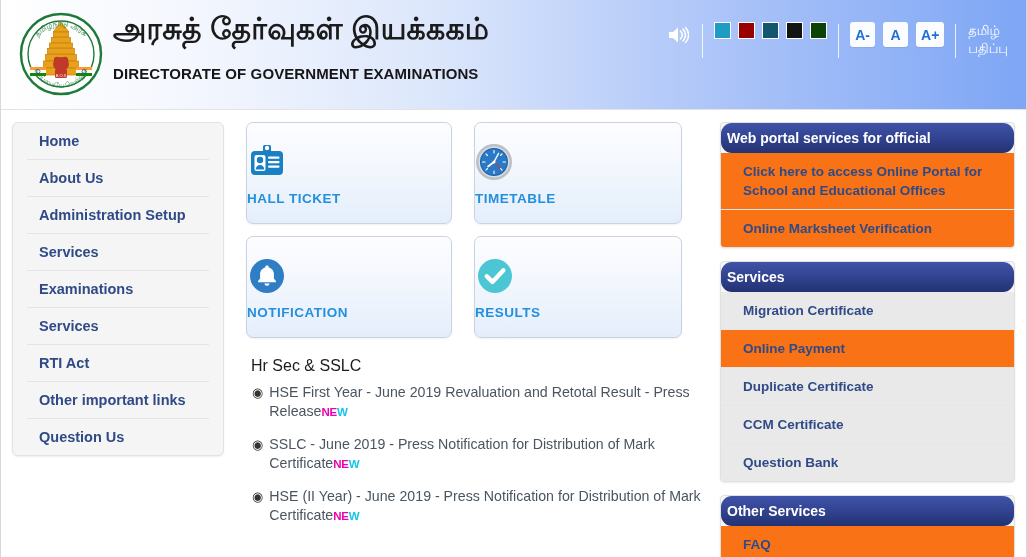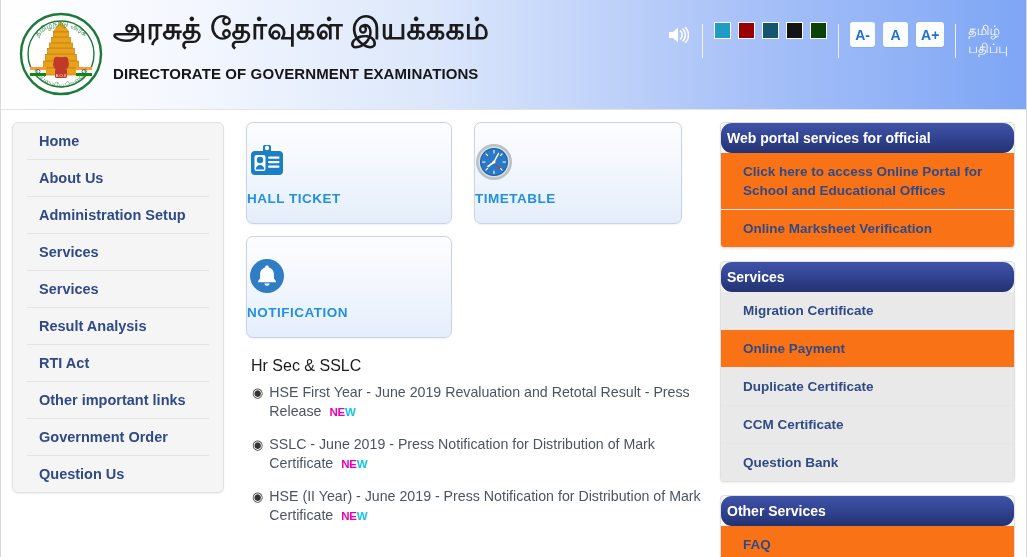--- a/index.html
+++ b/index.html
@@ -125,21 +125,21 @@
   }
   .news-bullet {
     color: #333; font-size: 13px; line-height: 18px; flex: 0 0 auto;
     margin-top: 1px;
   }
   .news-text {
     font-size: 14.2px; color: #4b5560; line-height: 19px;
     cursor: pointer;
   }
   .new-badge {
-    font-size: 11.5px; font-weight: 700; margin-left: 8px;
+    font-size: 11.5px; font-weight: 700; margin-left: 0;
     letter-spacing: -.2px; white-space: nowrap;
   }
   .new-badge .m { color: #ef00b2; }
   .new-badge .c { color: #13c6e8; }
 
   
   .rightcol { width: 295px; flex: 0 0 295px; }
   .panel {
     border: 1px solid #e0e0e0;
     border-radius: 4px;
@@ -257,25 +257,24 @@
     </div>
   </div>
 
   <div class="body-area">
 
     <nav class="leftnav">
       <div class="nav-item">Home</div>
       <div class="nav-item">About Us</div>
       <div class="nav-item">Administration Setup</div>
       <div class="nav-item">Services</div>
+      <div class="nav-item">Examinations</div>
       <div class="nav-item">Services</div>
-      <div class="nav-item">Result Analysis</div>
       <div class="nav-item">RTI Act</div>
       <div class="nav-item">Other important links</div>
-      <div class="nav-item">Government Order</div>
       <div class="nav-item">Question Us</div>
     </nav>
 
     <main class="center">
 
       <div class="cards">
 
         <div class="card">
           <div class="card-icon">
             <svg width="40" height="40" viewBox="0 0 40 40" aria-hidden="true">
@@ -323,20 +322,29 @@
           <div class="card-icon">
             <svg width="40" height="40" viewBox="0 0 40 40" aria-hidden="true">
               <circle cx="20" cy="20" r="17" fill="#2f7dc4"></circle>
               <path d="M20 9.2c-.95 0-1.7.72-1.7 1.6v.8c-3 .72-5.2 3.35-5.2 6.5v4.3l-2 2.6v1.2h17.8v-1.2l-2-2.6v-4.3c0-3.15-2.2-5.78-5.2-6.5v-.8c0-.88-.75-1.6-1.7-1.6z" fill="#ffffff"></path>
               <path d="M17.3 27.6a2.75 2.75 0 0 0 5.4 0z" fill="#ffffff"></path>
             </svg>
           </div>
           <div class="card-label">NOTIFICATION</div>
         </div>
 
+        <div class="card">
+          <div class="card-icon">
+            <svg width="40" height="40" viewBox="0 0 40 40" aria-hidden="true">
+              <circle cx="20" cy="20" r="17" fill="#4cc6d4"></circle>
+              <path d="M11.8 20.3l5.6 5.6 11-11.6" stroke="#ffffff" stroke-width="4.4" fill="none" stroke-linecap="round" stroke-linejoin="round"></path>
+            </svg>
+          </div>
+          <div class="card-label">RESULTS</div>
+        </div>
       </div>
 
       <div class="news-title">Hr Sec &amp; SSLC</div>
 
       <div class="news-list">
 
         <div class="news-item">
           <span class="news-bullet">◉</span>
           <span class="news-text"><span>HSE First Year - June 2019 Revaluation and Retotal Result - Press Release</span><span class="new-badge"><span class="m">NE</span><span class="c">W</span></span></span>
         </div>

